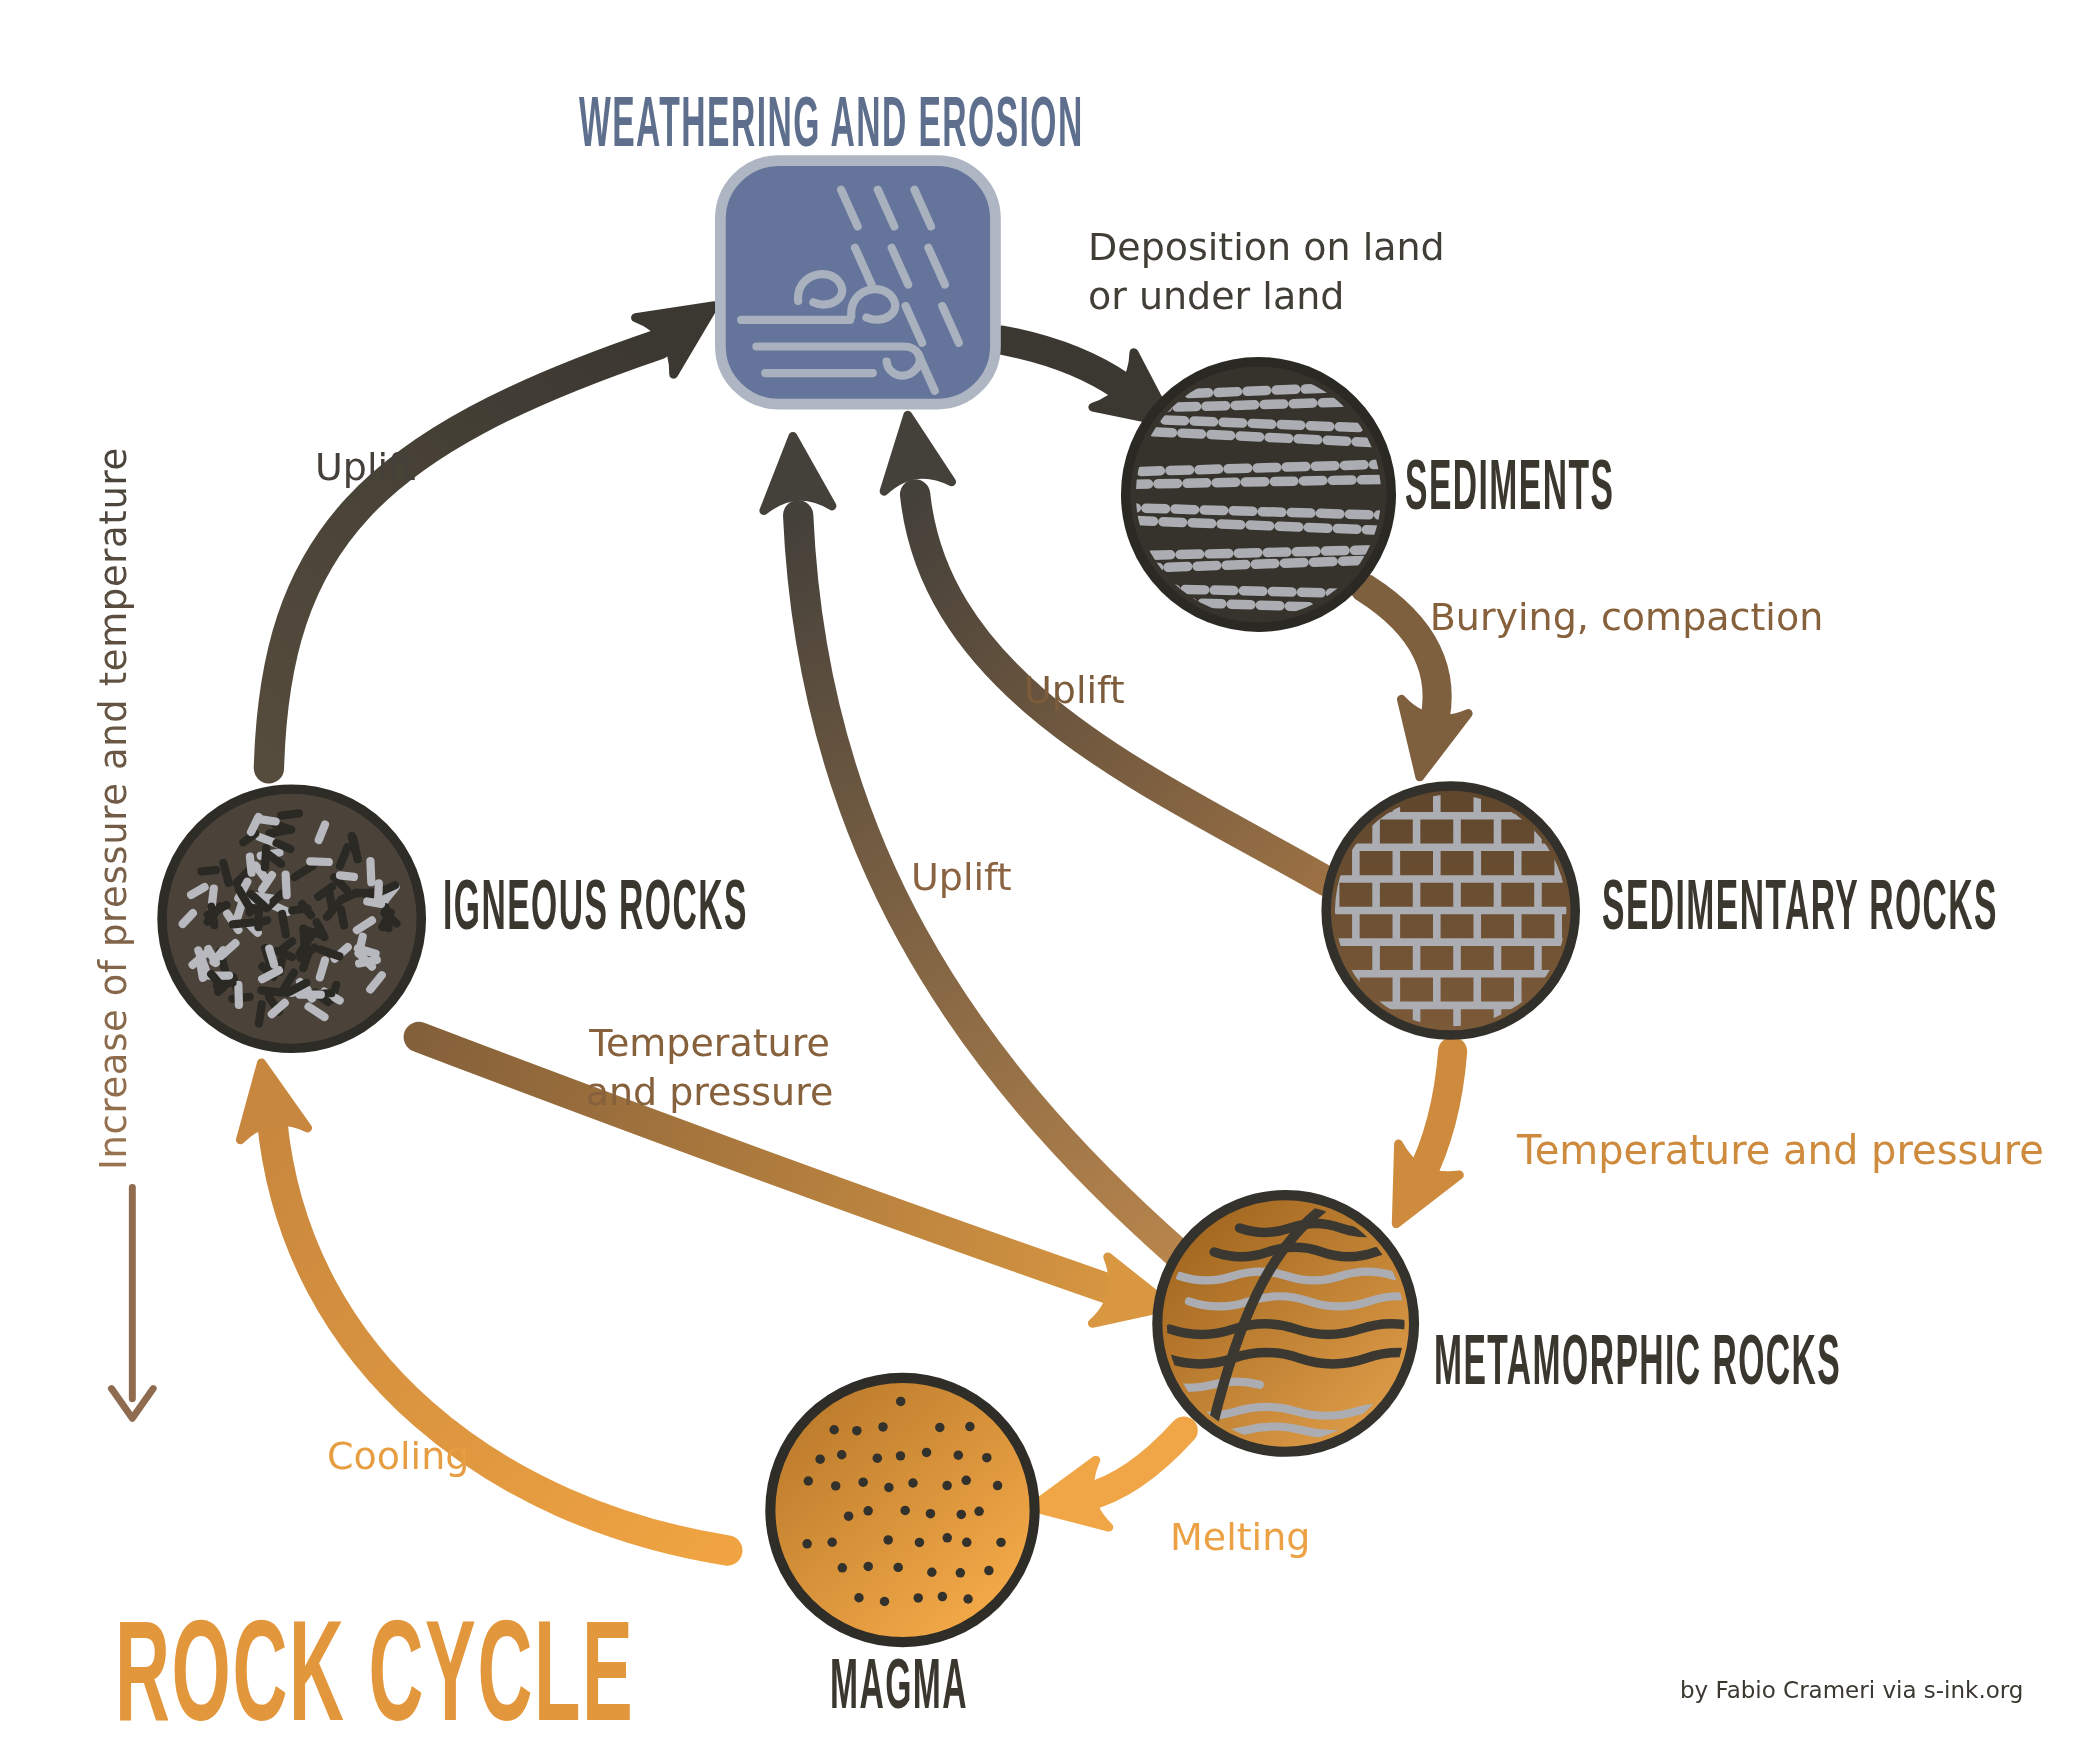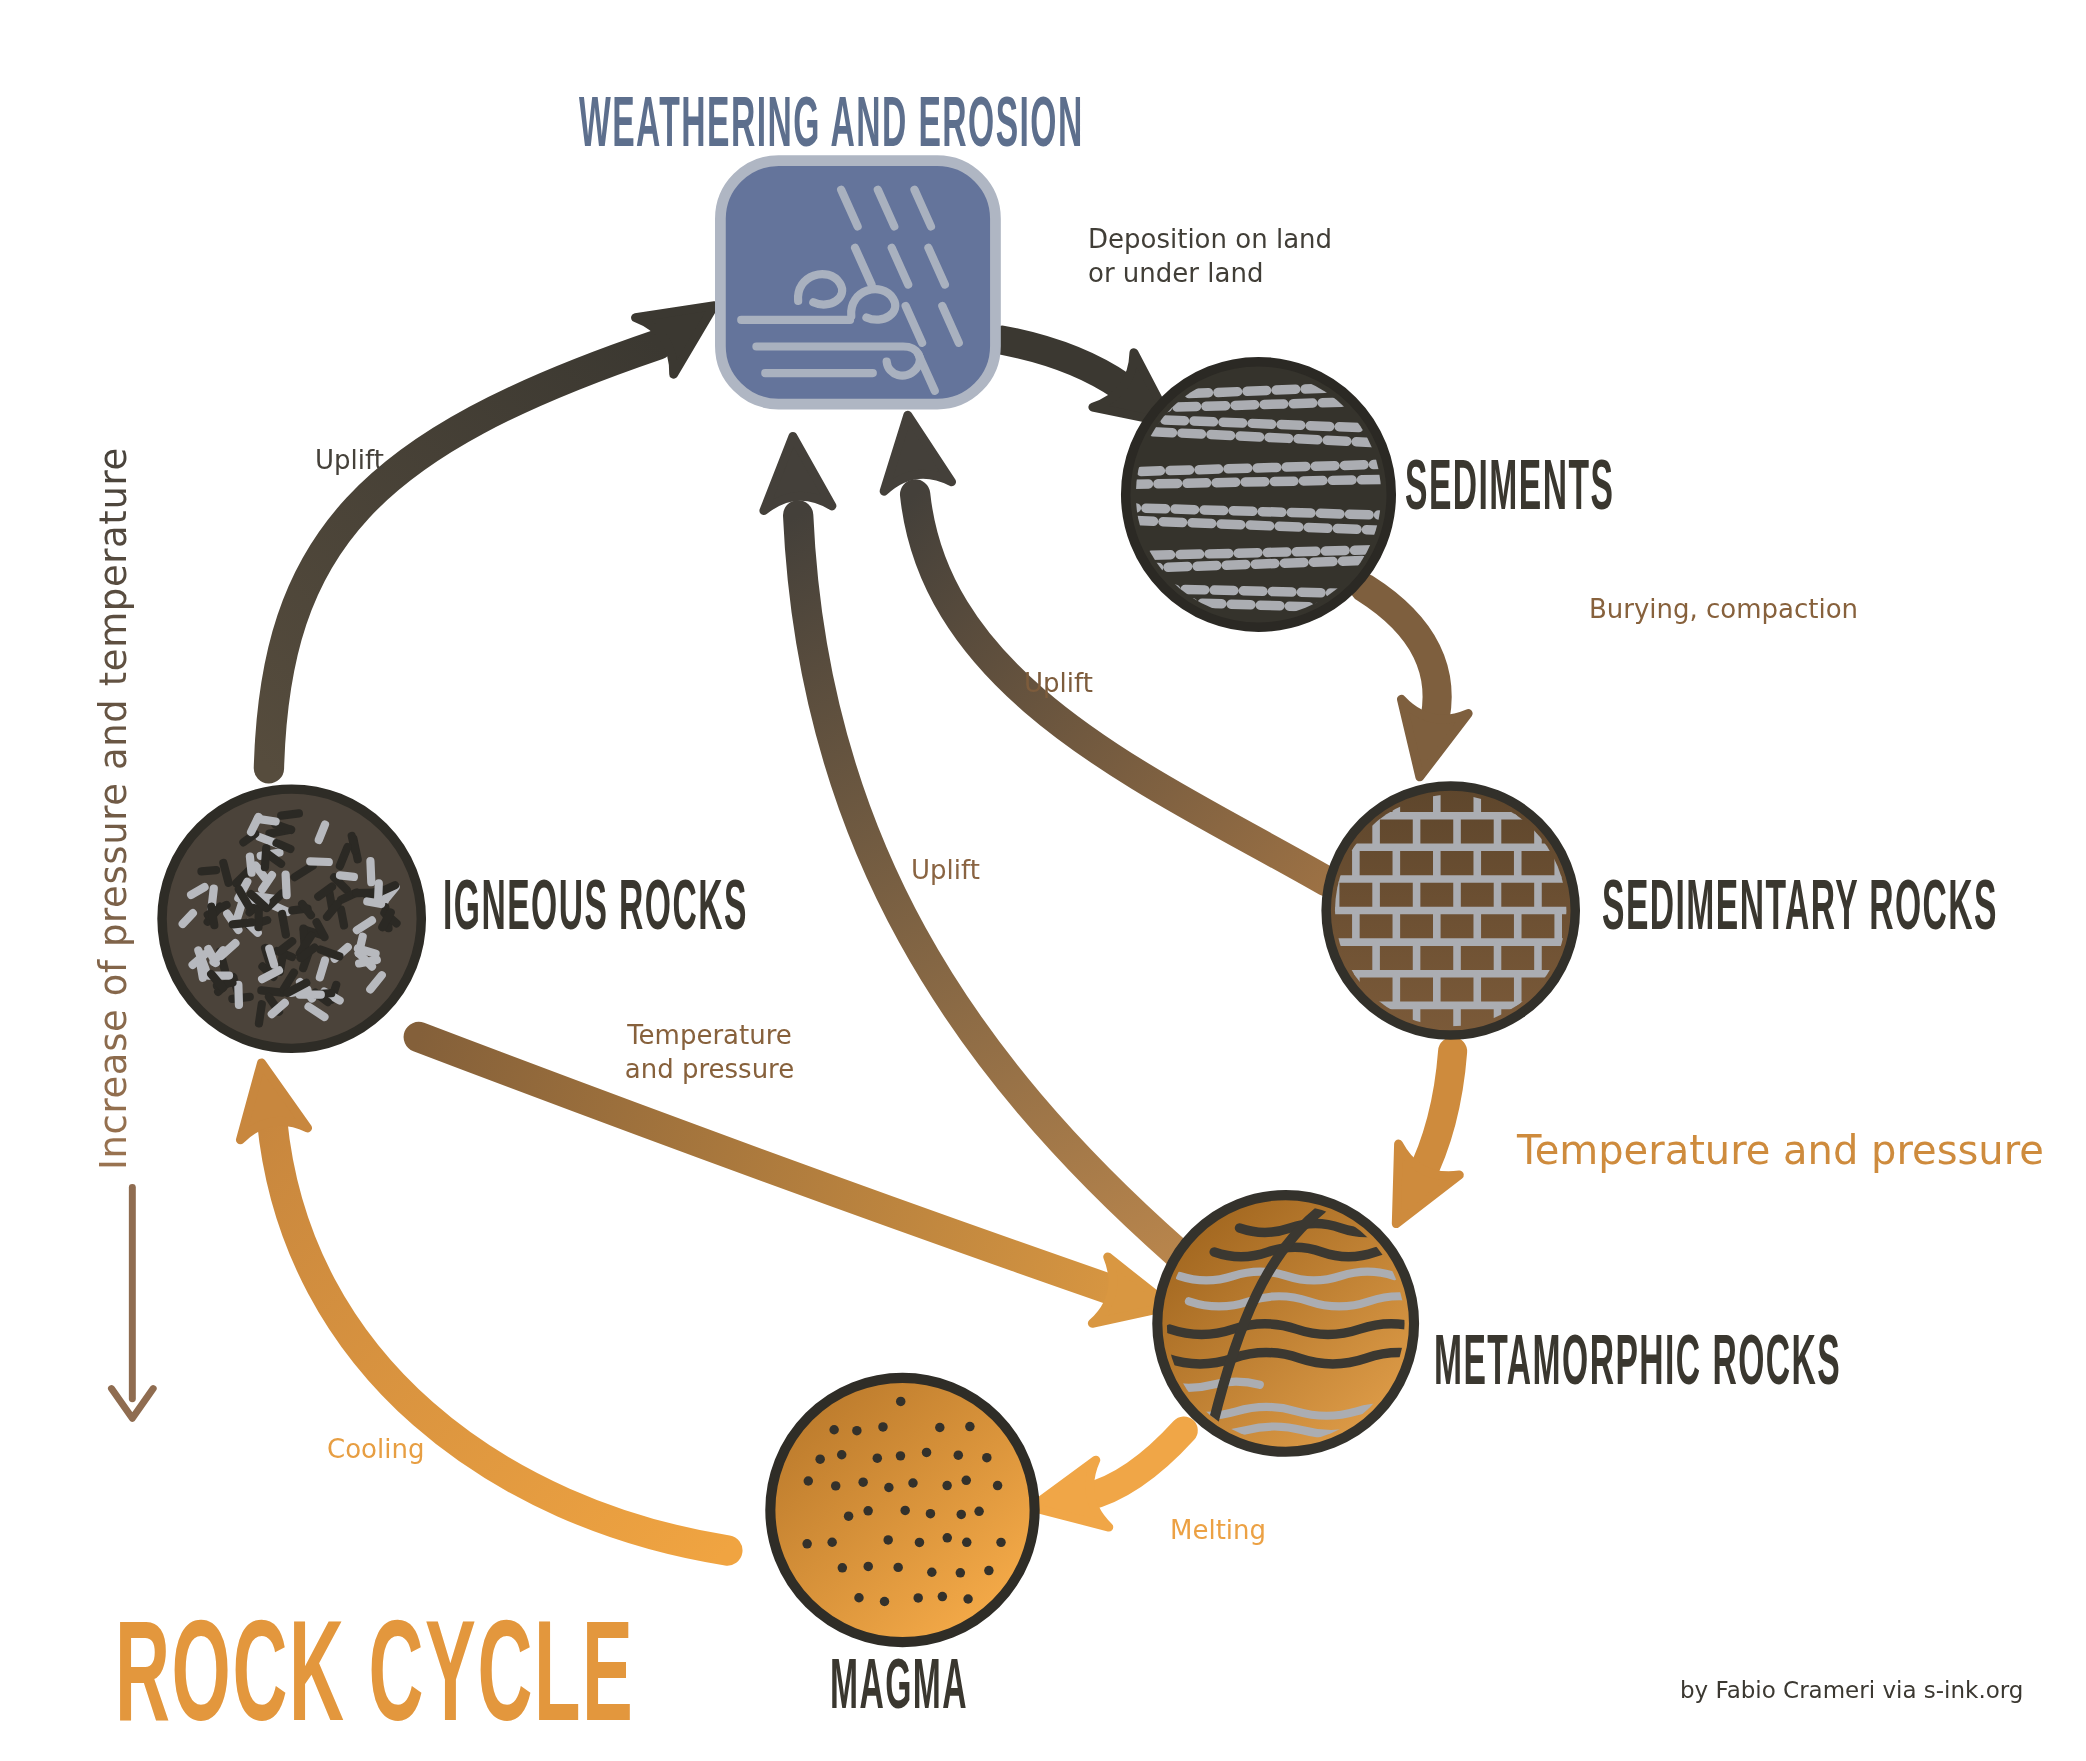--- a/index.html
+++ b/index.html
@@ -1,20 +1,20 @@
 <!DOCTYPE html>
 <html style="font-size:10px"><head>
 <meta charset="utf-8">
 <style>
   html,body{margin:0;padding:0;background:#ffffff;}
   .stage{position:relative;width:2080px;height:1761px;background:#ffffff;overflow:hidden;
          font-family:"DejaVu Sans",sans-serif;border-radius:16px;}
   .stage svg.canvas{position:absolute;left:0;top:0;width:2087px;height:1761px;}
   .lbl{position:absolute;white-space:nowrap;line-height:1.2;}
-  .hand{font-family:"DejaVu Sans",sans-serif;font-size:26px;color:#87613C;}
+  .hand{font-family:"DejaVu Sans",sans-serif;font-size:38px;color:#87613C;}
   .cap{font-family:"Liberation Sans","DejaVu Sans",sans-serif;font-weight:700;font-size:58px;
        line-height:1.15;letter-spacing:2.5px;color:#3A372F;transform:scale(0.58,1.2);
        transform-origin:left top;}
   .title-main{font-size:119px;color:#E3973D;transform:scale(0.64,1.2);transform-origin:left top;}
   .weathering-title{color:#5D6F8D;}
   .two-line{line-height:1.3;}
   .centerbox{text-align:center;}
   .vaxis{position:absolute;left:92px;top:417px;height:753px;writing-mode:vertical-rl;
          transform:rotate(180deg);font-size:37px;letter-spacing:0.6px;
          font-family:"DejaVu Sans",sans-serif;
@@ -423,21 +423,21 @@
 
   <div class="lbl cap" style="left:443px;top:865px;">IGNEOUS ROCKS</div>
 
   <div class="lbl cap title-main" style="left:115px;top:1589px;">ROCK CYCLE</div>
 
   <div class="lbl hand two-line" style="left:1088px;top:223px;color:#413E37;">
     <div>Deposition on land</div>
     <div>or under land</div>
   </div>
 
-  <div class="lbl hand two-line centerbox" style="left:1483px;top:593px;width:481px;">
+  <div class="lbl hand two-line centerbox" style="left:1386px;top:593px;width:481px;">
     <div>Burying, compaction</div>
   </div>
 
   <div class="lbl hand" style="left:1477px;top:1126px;font-size:40px;color:#CE8B3D;margin-left:40px;">Temperature and pressure</div>
 
   <div class="lbl hand two-line centerbox" style="left:520px;top:1019px;width:379px;">
     <div>Temperature</div>
     <div>and pressure</div>
   </div>
 

